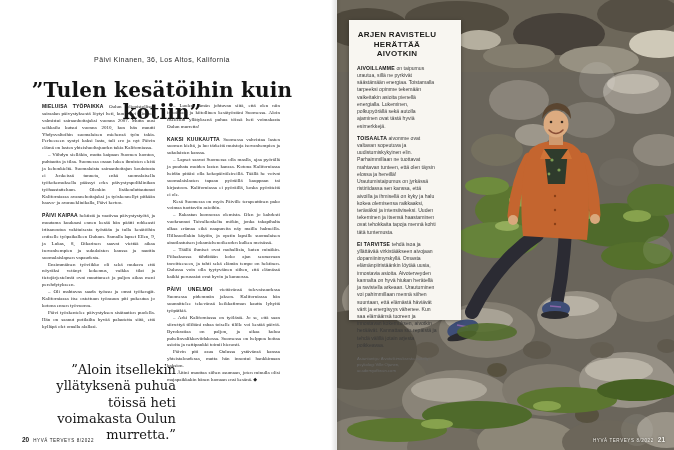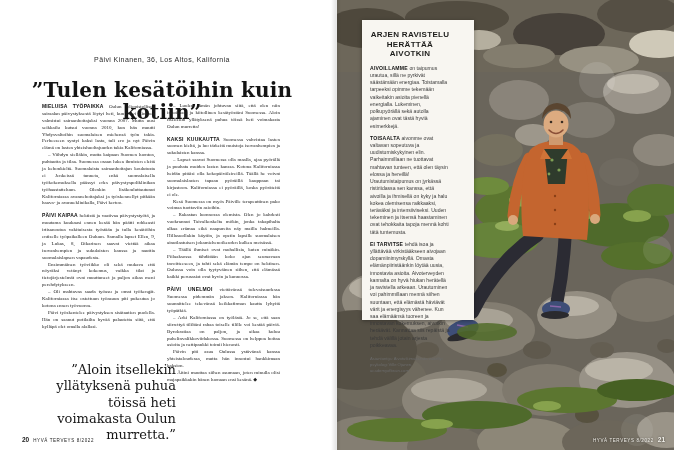--- a/index.html
+++ b/index.html
@@ -43,21 +43,21 @@
   .footer-left .pageno{margin-right:4px;}
   .footer-right{right:9px;color:#f2f0ea;text-shadow:0 0 2px rgba(0,0,0,.6);}
   .footer-right .pageno{margin-left:4px;}
   
   .right-page{position:absolute;left:337px;top:0;width:337px;height:450px;overflow:hidden;background:#6a655b;}
   .right-page svg{position:absolute;left:0;top:0;}
   .gutter{position:absolute;left:331px;top:0;width:10px;height:450px;
     background:linear-gradient(90deg,rgba(0,0,0,0) 0%,rgba(0,0,0,.10) 50%,rgba(0,0,0,0) 100%);pointer-events:none;}
   
   .info-box{
-    position:absolute;left:25px;top:20px;width:112px;height:300px;
+    position:absolute;left:12px;top:20px;width:112px;height:300px;
     background:#f8f6f1;box-shadow:0 1px 4px rgba(0,0,0,.35);
     padding:10px 24px 6px 8px;
     font-family:"Liberation Sans","DejaVu Sans",sans-serif;
   }
   .info-title{
     text-align:center;font-weight:700;font-size:8px;line-height:1.2;
     letter-spacing:.3px;color:#1d1d1b;margin-bottom:6px;
   }
   .info-box p{margin:0 0 5px 0;font-size:5.1px;line-height:1.42;color:#3a3a3a;text-align:left;}
   .info-box .lead{font-size:5.1px;}

